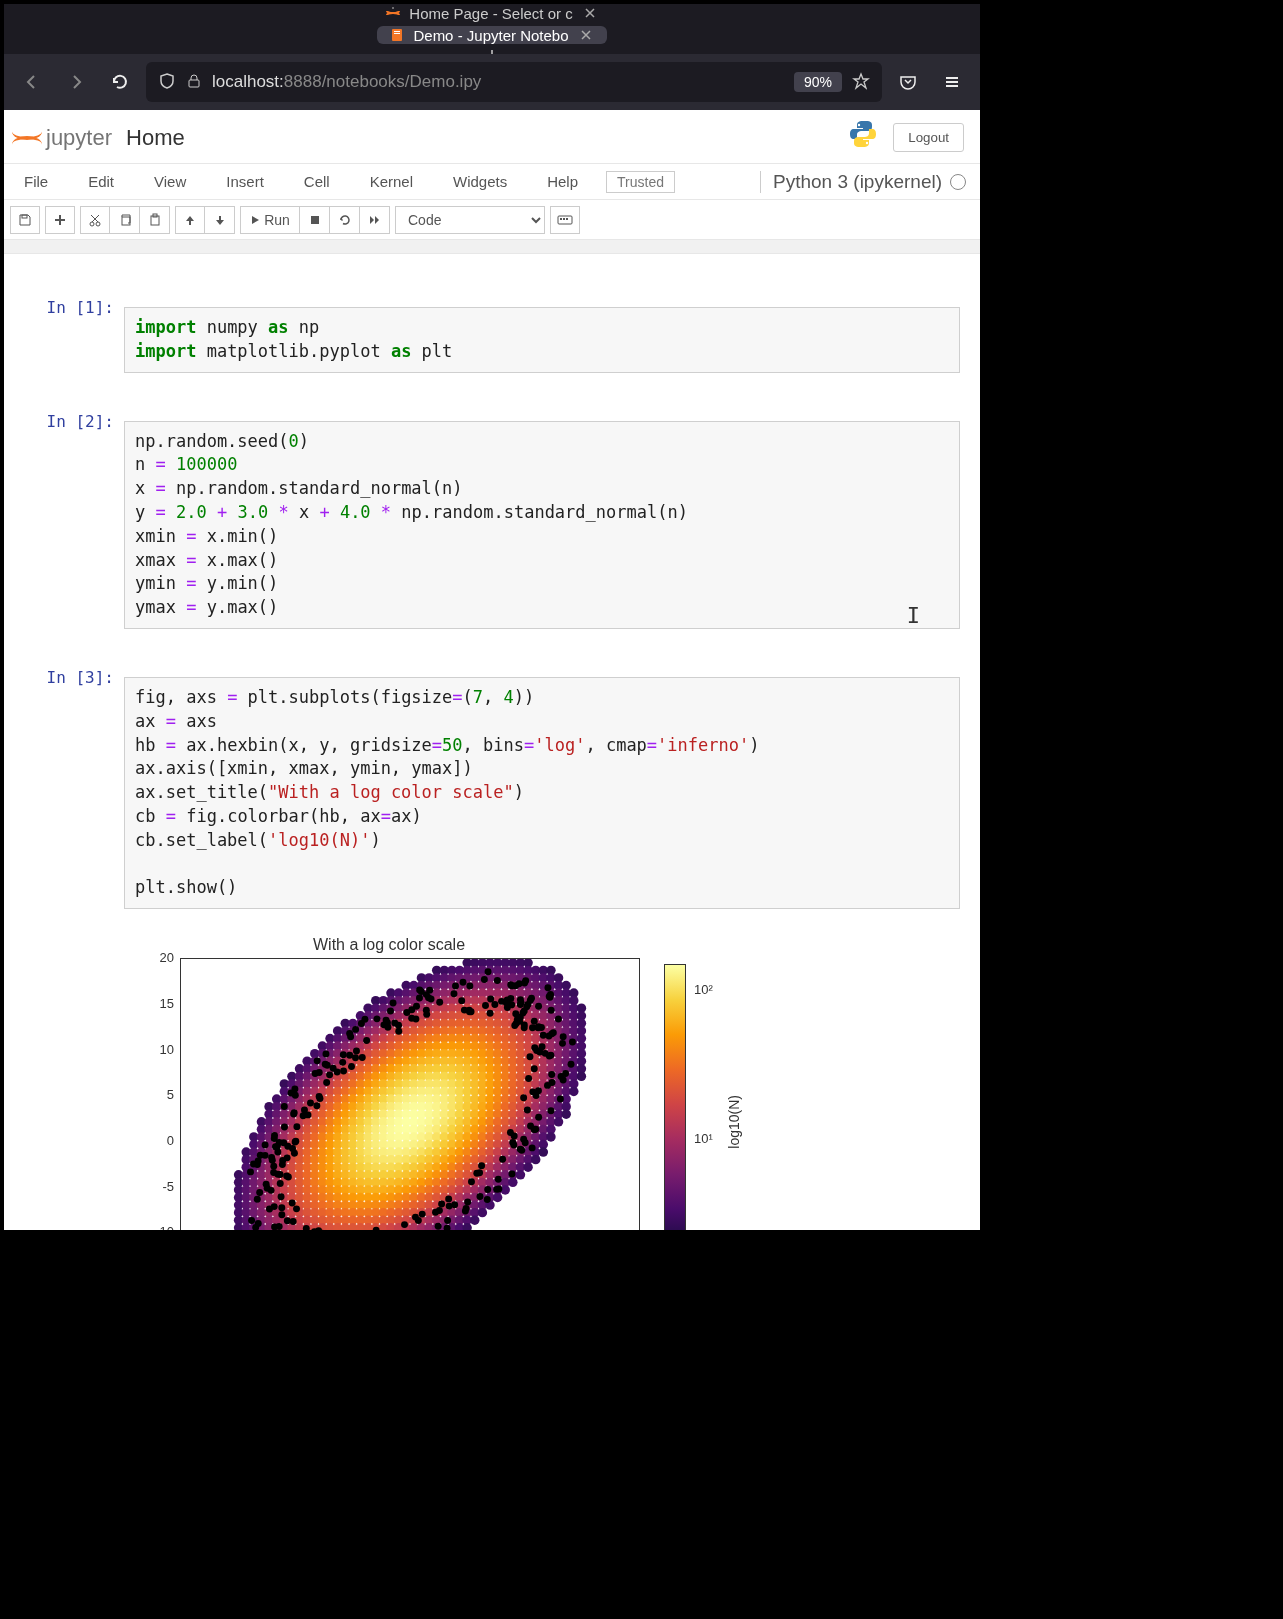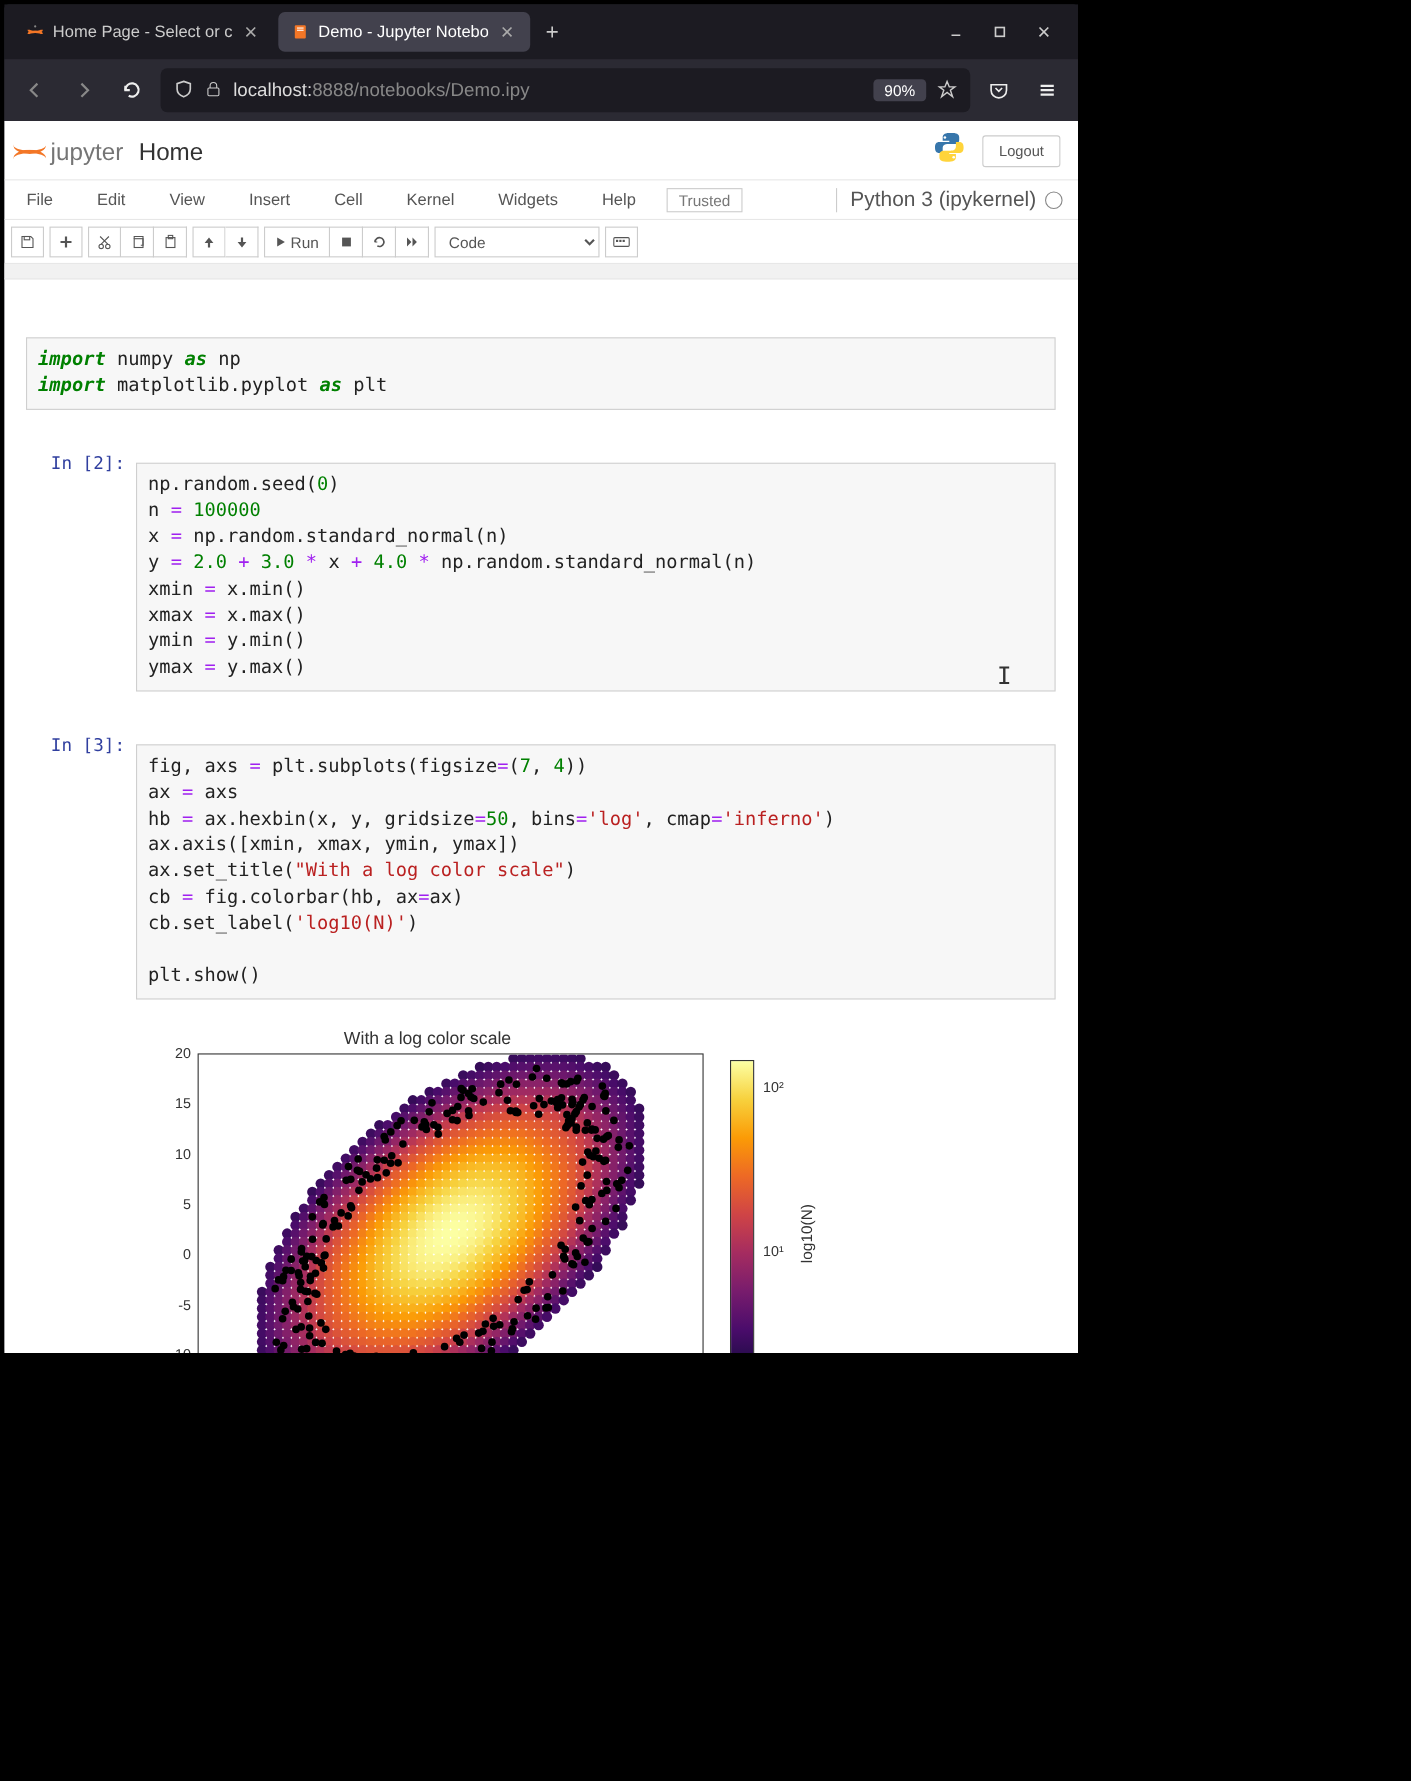--- a/index.html
+++ b/index.html
@@ -23,20 +23,21 @@
     margin: 2px;
   }
   
   .tab-bar {
     background: #1c1b22;
     height: 50px;
     display: flex;
     align-items: center;
     padding: 0 8px;
     gap: 4px;
+    flex-direction: column;
   }
   .browser-tab {
     height: 36px;
     display: flex;
     align-items: center;
     gap: 8px;
     padding: 0 12px;
     border-radius: 6px;
     color: #ccc;
     font-size: 15px;
@@ -236,21 +237,21 @@
     border:1px solid #cfcfcf;
     background:#f7f7f7;
     padding:8px 10px;
     font-family: "DejaVu Sans Mono", Menlo, monospace;
     font-size:17px;
     line-height:1.4;
     white-space:pre;
     color:#222;
     overflow-x:auto;
   }
-  .kw { color:#008000; font-weight:bold;font-style:italic; }
+  .kw { color:#008000; font-weight:bold; }
   .num { color:#008000; }
   .str { color:#ba2121; }
   .op { color:#a020f0; }
   .ibeam-caret {
     position:absolute;
     font-family: monospace;
   }
   
   .plot-output {
     padding:10px 0 0 0;
@@ -508,20 +509,21 @@
               <rect x="9" y="3" width="2" height="2" fill="currentColor"></rect>
             </svg>
           </button>
         </div>
     </div>
     <div class="gray-sep"></div>
 
     <div class="notebook">
 
       <div class="cell">
+        <div class="prompt">In [1]:</div>
         <div class="cell-body">
             <pre class="input-area"><span class="kw">import</span> numpy <span class="kw">as</span> np
 <span class="kw">import</span> matplotlib.pyplot <span class="kw">as</span> plt</pre>
           </div>
       </div>
 
       <div class="cell">
         <div class="prompt">In [2]:</div>
         <div class="cell-body" style="position:relative;">
           <pre class="input-area">np.random.seed(<span class="num">0</span>)

